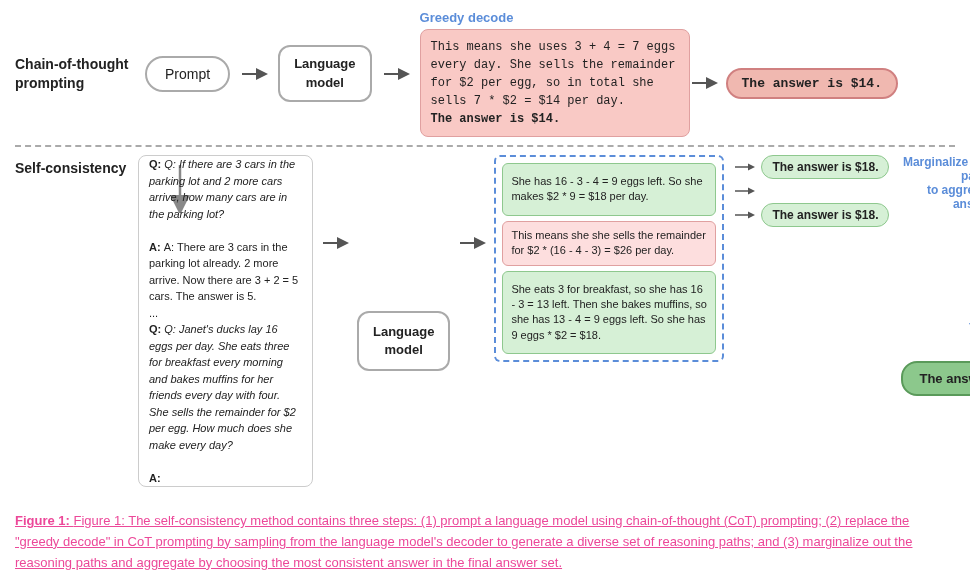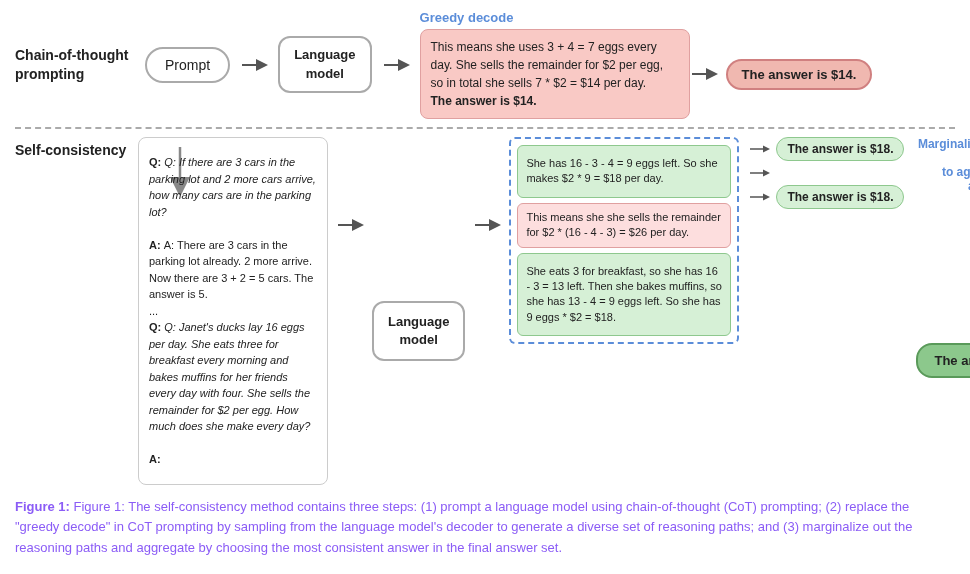--- a/index.html
+++ b/index.html
@@ -82,20 +82,21 @@
       font-size: 13px;
       font-weight: bold;
       margin-left: 8px;
       white-space: nowrap;
       color: #222;
     }
 
     .greedy-row {
       display: flex;
       align-items: center;
+      font-family: Liberation Mono, monospace;
     }
 
     
     .divider {
       border: none;
       border-top: 2px dashed #aaa;
       margin: 8px 0;
     }
 
     
@@ -110,24 +111,24 @@
       font-size: 14px;
       width: 115px;
       flex-shrink: 0;
       padding-top: 5px;
     }
 
     
     .prompt-panel {
       border: 1.5px solid #ccc;
       border-radius: 8px;
-      padding: 16px 10px;
+      padding: 0 10px;
       font-size: 11px;
       line-height: 1.5;
-      width: 190px;
+      width: 175px;
       flex-shrink: 0;
       color: #222;
     }
 
     .prompt-panel .bold { font-weight: bold; }
     .prompt-panel .italic { font-style: italic; }
 
     
     .lang-model-box-bottom {
       border: 2px solid #aaa;
@@ -245,24 +246,25 @@
 
     
     .paths-row {
       display: flex;
       align-items: flex-start;
       gap: 4px;
     }
 
     
     .caption {
-      margin-top: 12px;
+      margin-top: 24px;
       font-size: 13px;
       line-height: 1.6;
-      color: #8b5cf6;
+      color: #ec4899;
+      text-decoration: underline;
     }
 
     .caption .fig-label { font-weight: bold; }
 
     .path-answer-pair {
       display: flex;
       flex-direction: row;
       align-items: center;
       gap: 5px;
     }

